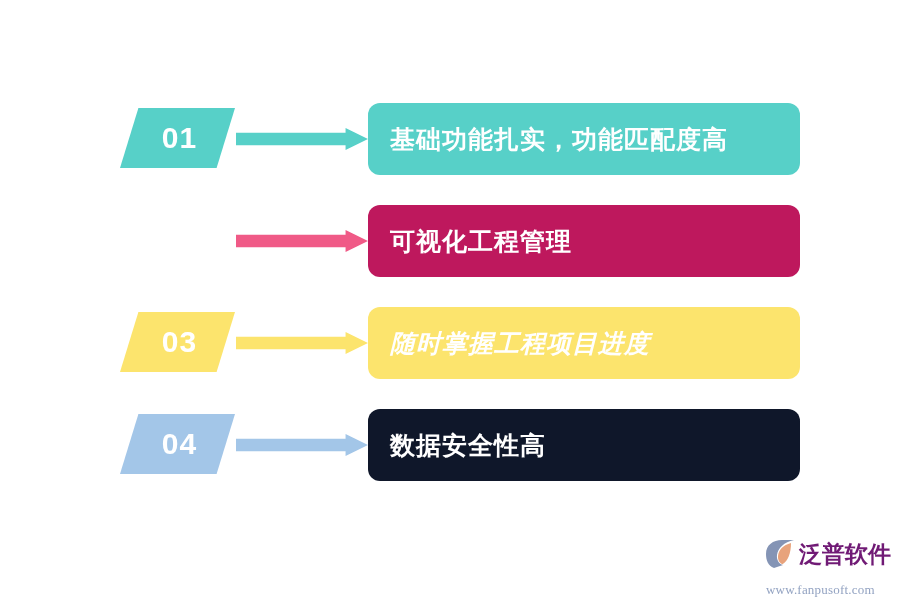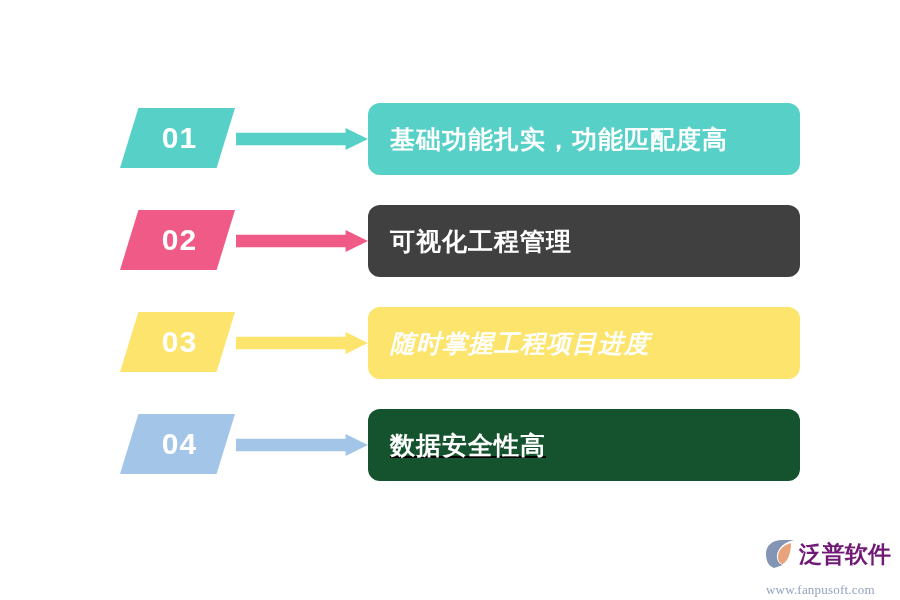--- a/index.html
+++ b/index.html
@@ -129,45 +129,42 @@
     <div class="num-chip" style="background: rgb(87, 208, 200);">
       <span class="num-text">01</span>
     </div>
     <div class="arrow" style="background: rgb(87, 208, 200);"></div>
     <div class="bar" style="background: rgb(87, 208, 200);">
       <span class="bar-text">基础功能扎实，功能匹配度高</span>
     </div>
   </div>
 
   <div class="row" style="top: 205px;">
-    <div class="num-chip" style="background: rgb(240, 90, 135);">
-      <span class="num-text">02</span>
-    </div>
     <div class="arrow" style="background: rgb(240, 90, 135);"></div>
-    <div class="bar" style="background: #404040;">
+    <div class="bar" style="background: #be185d;">
       <span class="bar-text">可视化工程管理</span>
     </div>
   </div>
 
   <div class="row" style="top: 307px;">
     <div class="num-chip" style="background: rgb(252, 228, 109);">
       <span class="num-text">03</span>
     </div>
     <div class="arrow" style="background: rgb(252, 228, 109);"></div>
     <div class="bar" style="background: rgb(252, 228, 109); font-style: italic;">
       <span class="bar-text">随时掌握工程项目进度</span>
     </div>
   </div>
 
   <div class="row" style="top: 409px;">
     <div class="num-chip" style="background: rgb(163, 198, 232);">
       <span class="num-text">04</span>
     </div>
     <div class="arrow" style="background: rgb(163, 198, 232);"></div>
-    <div class="bar" style="background: #14532d; text-decoration: underline;">
+    <div class="bar" style="background: #0f172a;">
       <span class="bar-text">数据安全性高</span>
     </div>
   </div>
 
   <div id="logo">
     <div class="logo-top">
       <svg class="logo-mark" viewBox="0 0 32 30">
         <path d="M2 15 C2 6 9 1 18 1 L30 1 C20 3 14 9 13 16 C12.4 21 15 25 19 26 L10 29 C4 27 2 21 2 15 Z" fill="#8494b5"></path>
         <path d="M27 4 C19 6 14.5 11 14 17 C13.7 21 15.5 24 18.5 25.3 C24 22 27 14 27 4 Z" fill="#e8a37c"></path>
       </svg>

